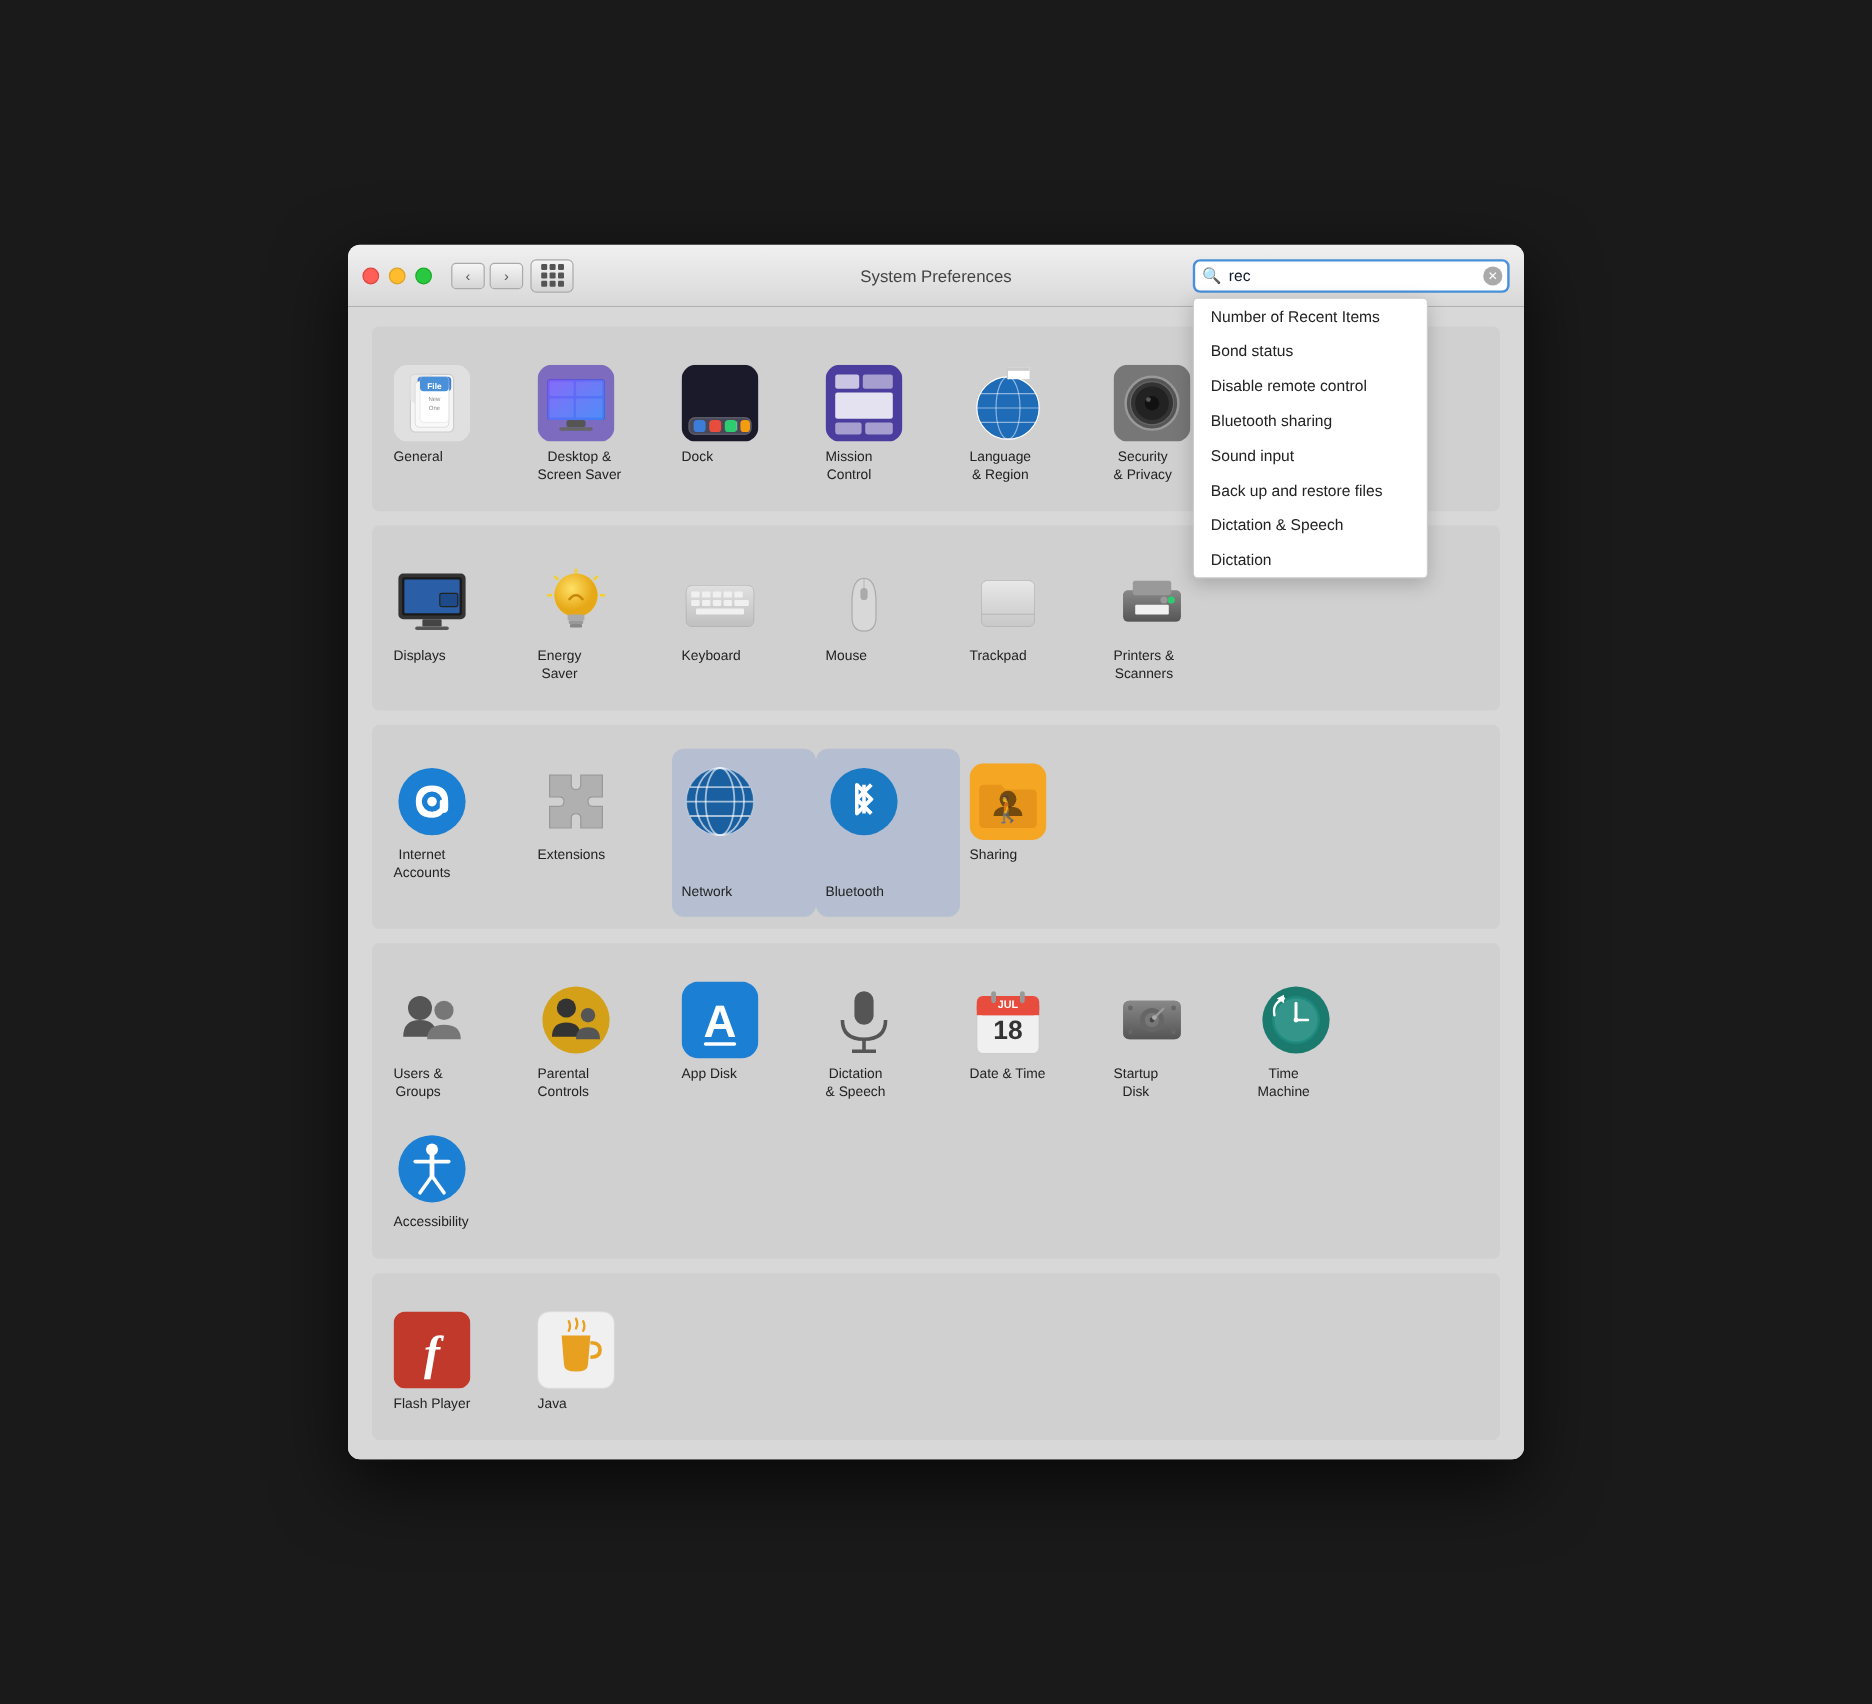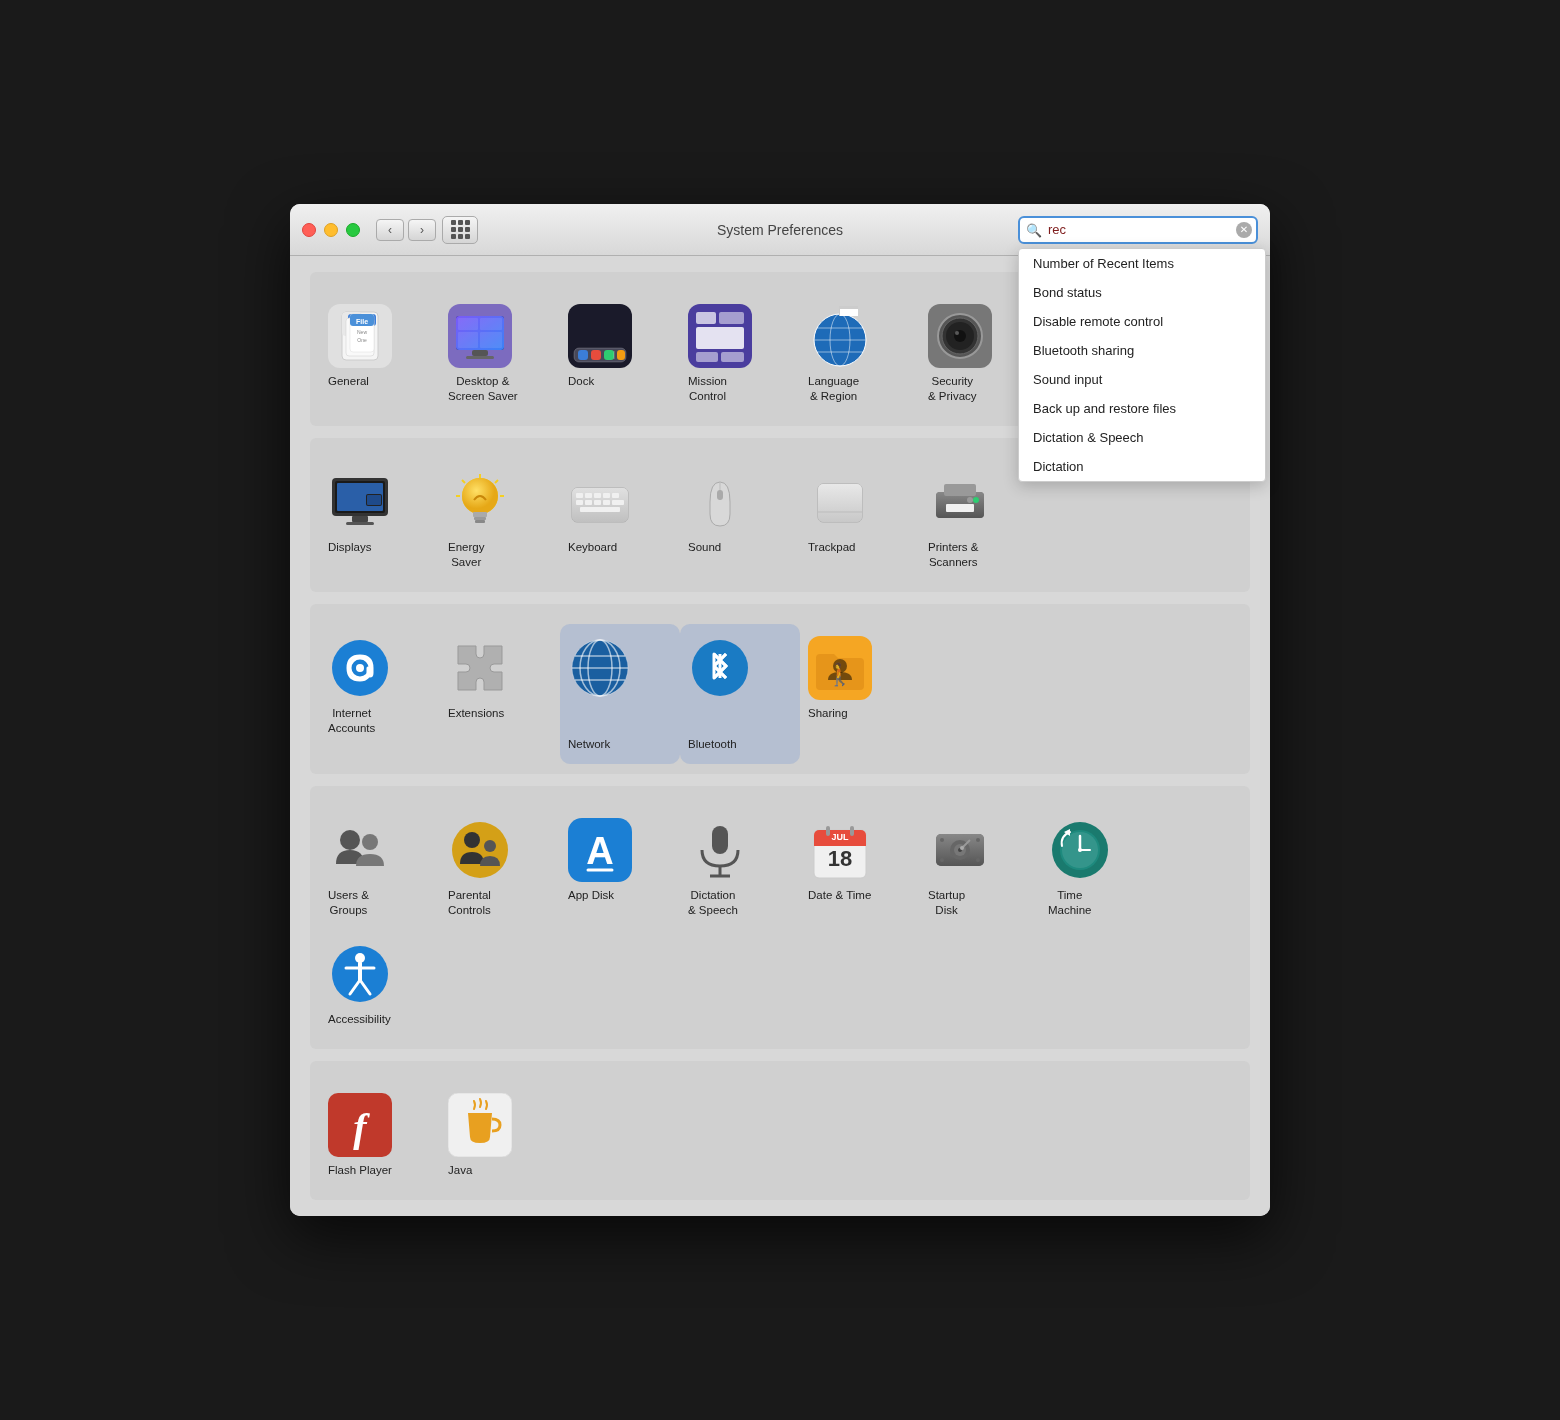--- a/index.html
+++ b/index.html
@@ -90,29 +90,29 @@
       transform: translateX(-50%);
       font-size: 14px;
       font-weight: 500;
       color: #444;
     }
     .search-container {
       margin-left: auto;
       position: relative;
     }
     .search-box {
-      width: 240px;
+      width: 264px;
       height: 28px;
       border: 2px solid #4a90d9;
       border-radius: 6px;
       padding: 0 28px 0 28px;
       font-size: 13px;
       background: white;
       outline: none;
-      color: #7f1d1d;
+      color: #0f172a;
     }
     .search-icon-wrap {
       position: absolute;
       left: 8px;
       top: 50%;
       transform: translateY(-50%);
       color: #999;
       font-size: 13px;
     }
     .search-clear {
@@ -128,21 +128,21 @@
       align-items: center;
       justify-content: center;
       color: white;
       font-size: 10px;
       cursor: pointer;
     }
     .dropdown {
       position: absolute;
       top: 32px;
       left: 0;
-      width: 248px;
+      width: 196px;
       background: white;
       border: 1px solid #ccc;
       border-radius: 4px;
       box-shadow: 0 4px 16px rgba(0,0,0,0.2);
       z-index: 100;
     }
     .dropdown-item {
       padding: 7px 14px;
       font-size: 13px;
       color: #222;
@@ -457,21 +457,21 @@
           <div class="icon-img">
             <svg width="64" height="64" viewBox="0 0 64 64">
 
               <path d="M22 32 Q22 12 32 12 Q42 12 42 32 L42 44 Q42 56 32 56 Q22 56 22 44 Z" fill="#d8d8d8" stroke="#aaa" stroke-width="1"></path>
 
               <line x1="32" y1="12" x2="32" y2="30" stroke="#bbb" stroke-width="1"></line>
 
               <rect x="29" y="20" width="6" height="10" rx="3" fill="#aaa"></rect>
             </svg>
           </div>
-          <span class="icon-label">Sound</span>
+          <span class="icon-label">Mouse</span>
         </div>
 
         <div class="icon-item">
           <div class="icon-img">
             <svg width="64" height="64" viewBox="0 0 64 64">
 
               <rect x="10" y="14" width="44" height="38" rx="5" fill="#d8d8d8" stroke="#aaa" stroke-width="1"></rect>
               <rect x="10" y="14" width="44" height="38" rx="5" fill="url(#tpGrad)"></rect>
               <defs>
                 <linearGradient id="tpGrad" x1="0" y1="0" x2="0" y2="1">

